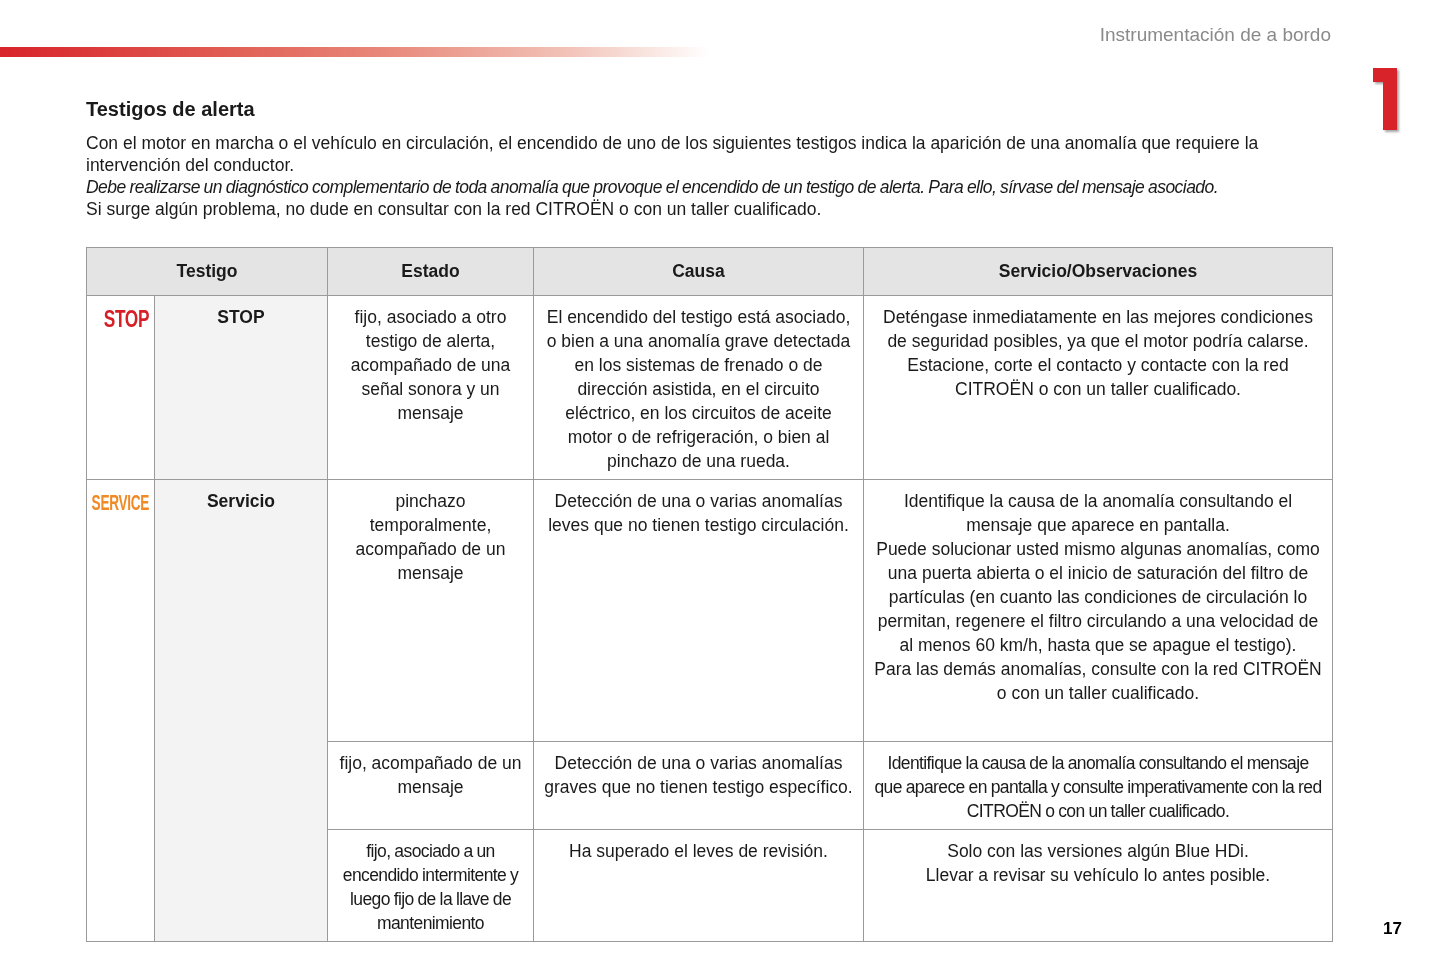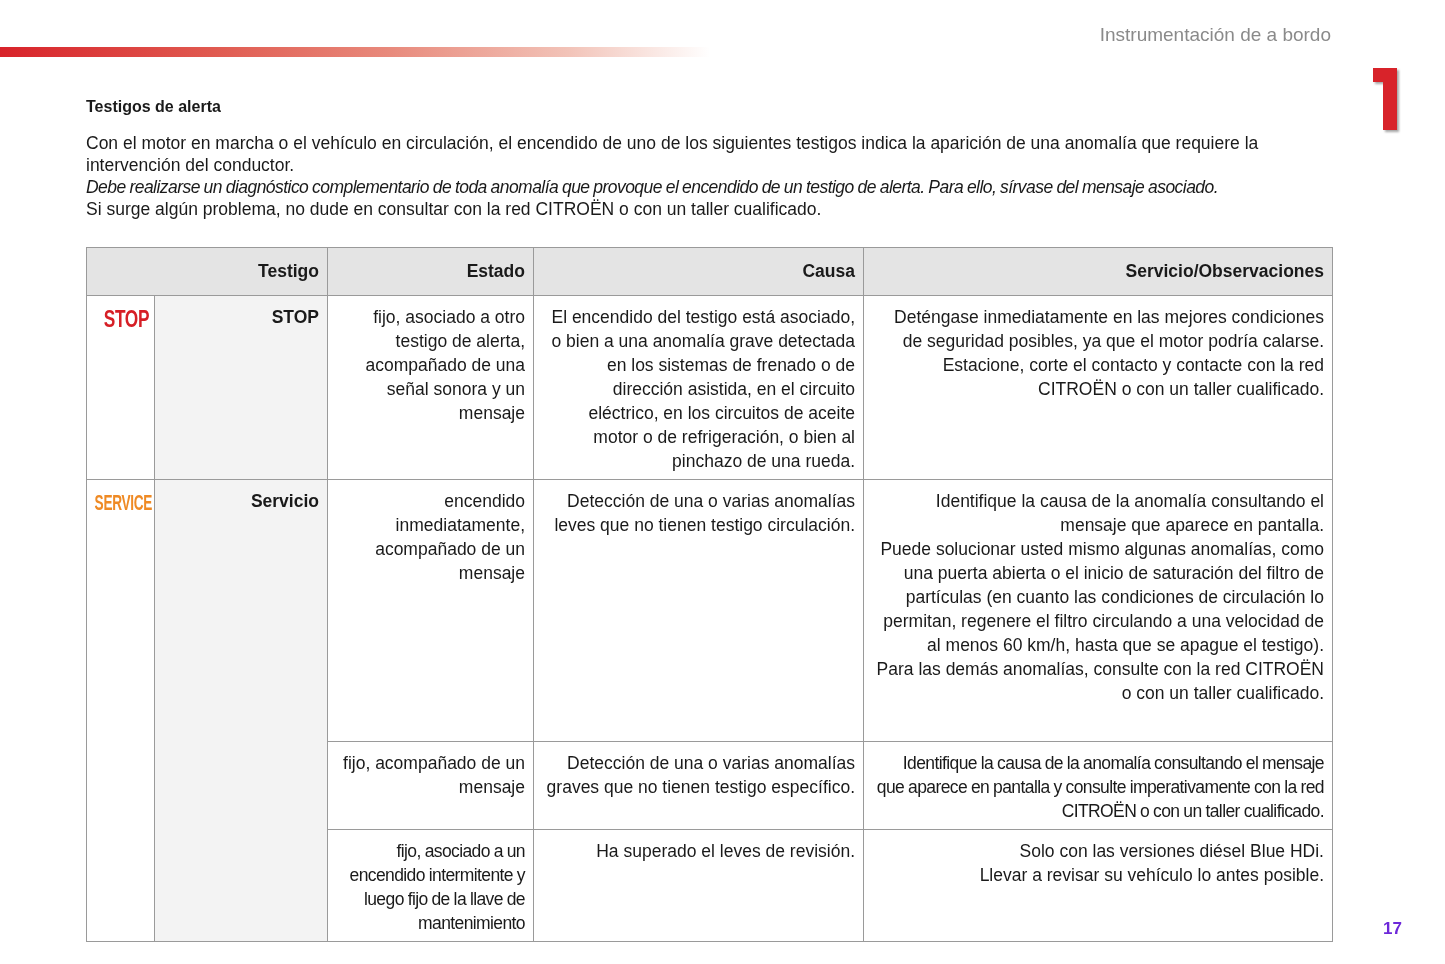--- a/index.html
+++ b/index.html
@@ -15,37 +15,37 @@
   .section-title {
     position: absolute; right: 114px; top: 24px;
     font-size: 19px; color: #8a8a8a;
   }
   .chapter-number {
     position: absolute; left: 1371px; top: 68px; width: 28px; height: 64px;
   }
   .chapter-number svg { display: block; filter: drop-shadow(2px 2px 1px rgba(0,0,0,0.35)); }
   .page-heading {
     position: absolute; left: 86px; top: 98px;
-    font-size: 16px; font-weight: bold; color: #1a1a1a;
+    font-size: 20px; font-weight: bold; color: #1a1a1a;
   }
   .intro {
     position: absolute; left: 86px; top: 132px; width: 1250px;
     font-size: 17.5px; line-height: 22px; color: #1a1a1a;
   }
   .intro p { margin: 0; }
   .intro .condensed { letter-spacing: -0.55px; word-spacing: -0.5px; font-style: italic; }
 
   table.warn {
     position: absolute; left: 86px; top: 247px; width: 1246px;
     border-collapse: collapse; table-layout: fixed;
     font-size: 17.5px; color: #1a1a1a;
   }
   table.warn th, table.warn td {
     border: 1.5px solid #9a9a9a;
-    vertical-align: top; text-align: right;
+    vertical-align: top; text-align: center;
     padding: 9px 8px 6px 8px;
     line-height: 24px;
   }
   table.warn th {
     background: #e4e4e4; font-weight: bold; font-size: 17.5px;
     height: 31px; padding-top: 11px; padding-bottom: 5px;
   }
   td.icon-cell { padding: 10px 2px 4px 2px; text-align: center; }
   td.label-cell { background: #f3f3f3; font-weight: bold; }
   td.tight { line-height: 22px; }
@@ -56,21 +56,21 @@
     line-height: 28px;
   }
   .service-glyph {
     display: inline-block; color: #ef8a24; font-weight: bold; font-size: 22px;
     transform: scaleX(0.62); transform-origin: center; letter-spacing: -0.5px;
     line-height: 28px; margin-left: -24px; margin-right: -24px;
   }
   .multiline { white-space: pre-line; }
   .page-number {
     position: absolute; left: 1383px; top: 919px;
-    font-size: 17px; font-weight: bold; color: #6d28d9;
+    font-size: 17px; font-weight: bold; color: #000000;
   }
 </style>
 </head>
 <body>
 
 <div class="top-bar"></div>
 <div class="section-title">Instrumentación de a bordo</div>
 <div class="chapter-number">
   <svg width="28" height="64" viewBox="0 0 28 64">
     <path d="M2 0 H26 V62 H12 V14 H2 Z" fill="#d8232a"></path>
@@ -110,33 +110,33 @@
       <td>fijo, asociado a otro testigo de alerta, acompañado de una señal sonora y un mensaje</td>
       <td class="tight">El encendido del testigo está asociado, o bien a una anomalía grave detectada en los sistemas de frenado o de dirección asistida, en el circuito eléctrico, en los circuitos de aceite motor o de refrigeración, o bien al pinchazo de una rueda.</td>
       <td class="multiline">Deténgase inmediatamente en las mejores condiciones de seguridad posibles, ya que el motor podría calarse.
 Estacione, corte el contacto y contacte con la red CITROËN o con un taller cualificado.</td>
     </tr>
     <tr style="height:262px">
       <td class="icon-cell" rowspan="3">
         <span class="service-glyph">SERVICE</span>
       </td>
       <td class="label-cell" rowspan="3">Servicio</td>
-      <td>encendido inmediatamente, acompañado de un mensaje</td>
+      <td>pinchazo temporalmente, acompañado de un mensaje</td>
       <td>Detección de una o varias anomalías leves que no tienen testigo circulación.</td>
       <td class="multiline">Identifique la causa de la anomalía consultando el mensaje que aparece en pantalla.
 Puede solucionar usted mismo algunas anomalías, como una puerta abierta o el inicio de saturación del filtro de partículas (en cuanto las condiciones de circulación lo permitan, regenere el filtro circulando a una velocidad de al menos 60 km/h, hasta que se apague el testigo).
 Para las demás anomalías, consulte con la red CITROËN o con un taller cualificado.</td>
     </tr>
     <tr style="height:83px">
       <td>fijo, acompañado de un mensaje</td>
       <td>Detección de una o varias anomalías graves que no tienen testigo específico.</td>
       <td class="cond">Identifique la causa de la anomalía consultando el mensaje que aparece en pantalla y consulte imperativamente con la red CITROËN o con un taller cualificado.</td>
     </tr>
     <tr style="height:96px">
       <td class="tight cond">fijo, asociado a un encendido intermitente y luego fijo de la llave de mantenimiento</td>
       <td>Ha superado el leves de revisión.</td>
-      <td class="multiline">Solo con las versiones diésel Blue HDi.
+      <td class="multiline">Solo con las versiones algún Blue HDi.
 Llevar a revisar su vehículo lo antes posible.</td>
     </tr>
   </tbody>
 </table>
 
 <div class="page-number">17</div>
 
 </body></html>

